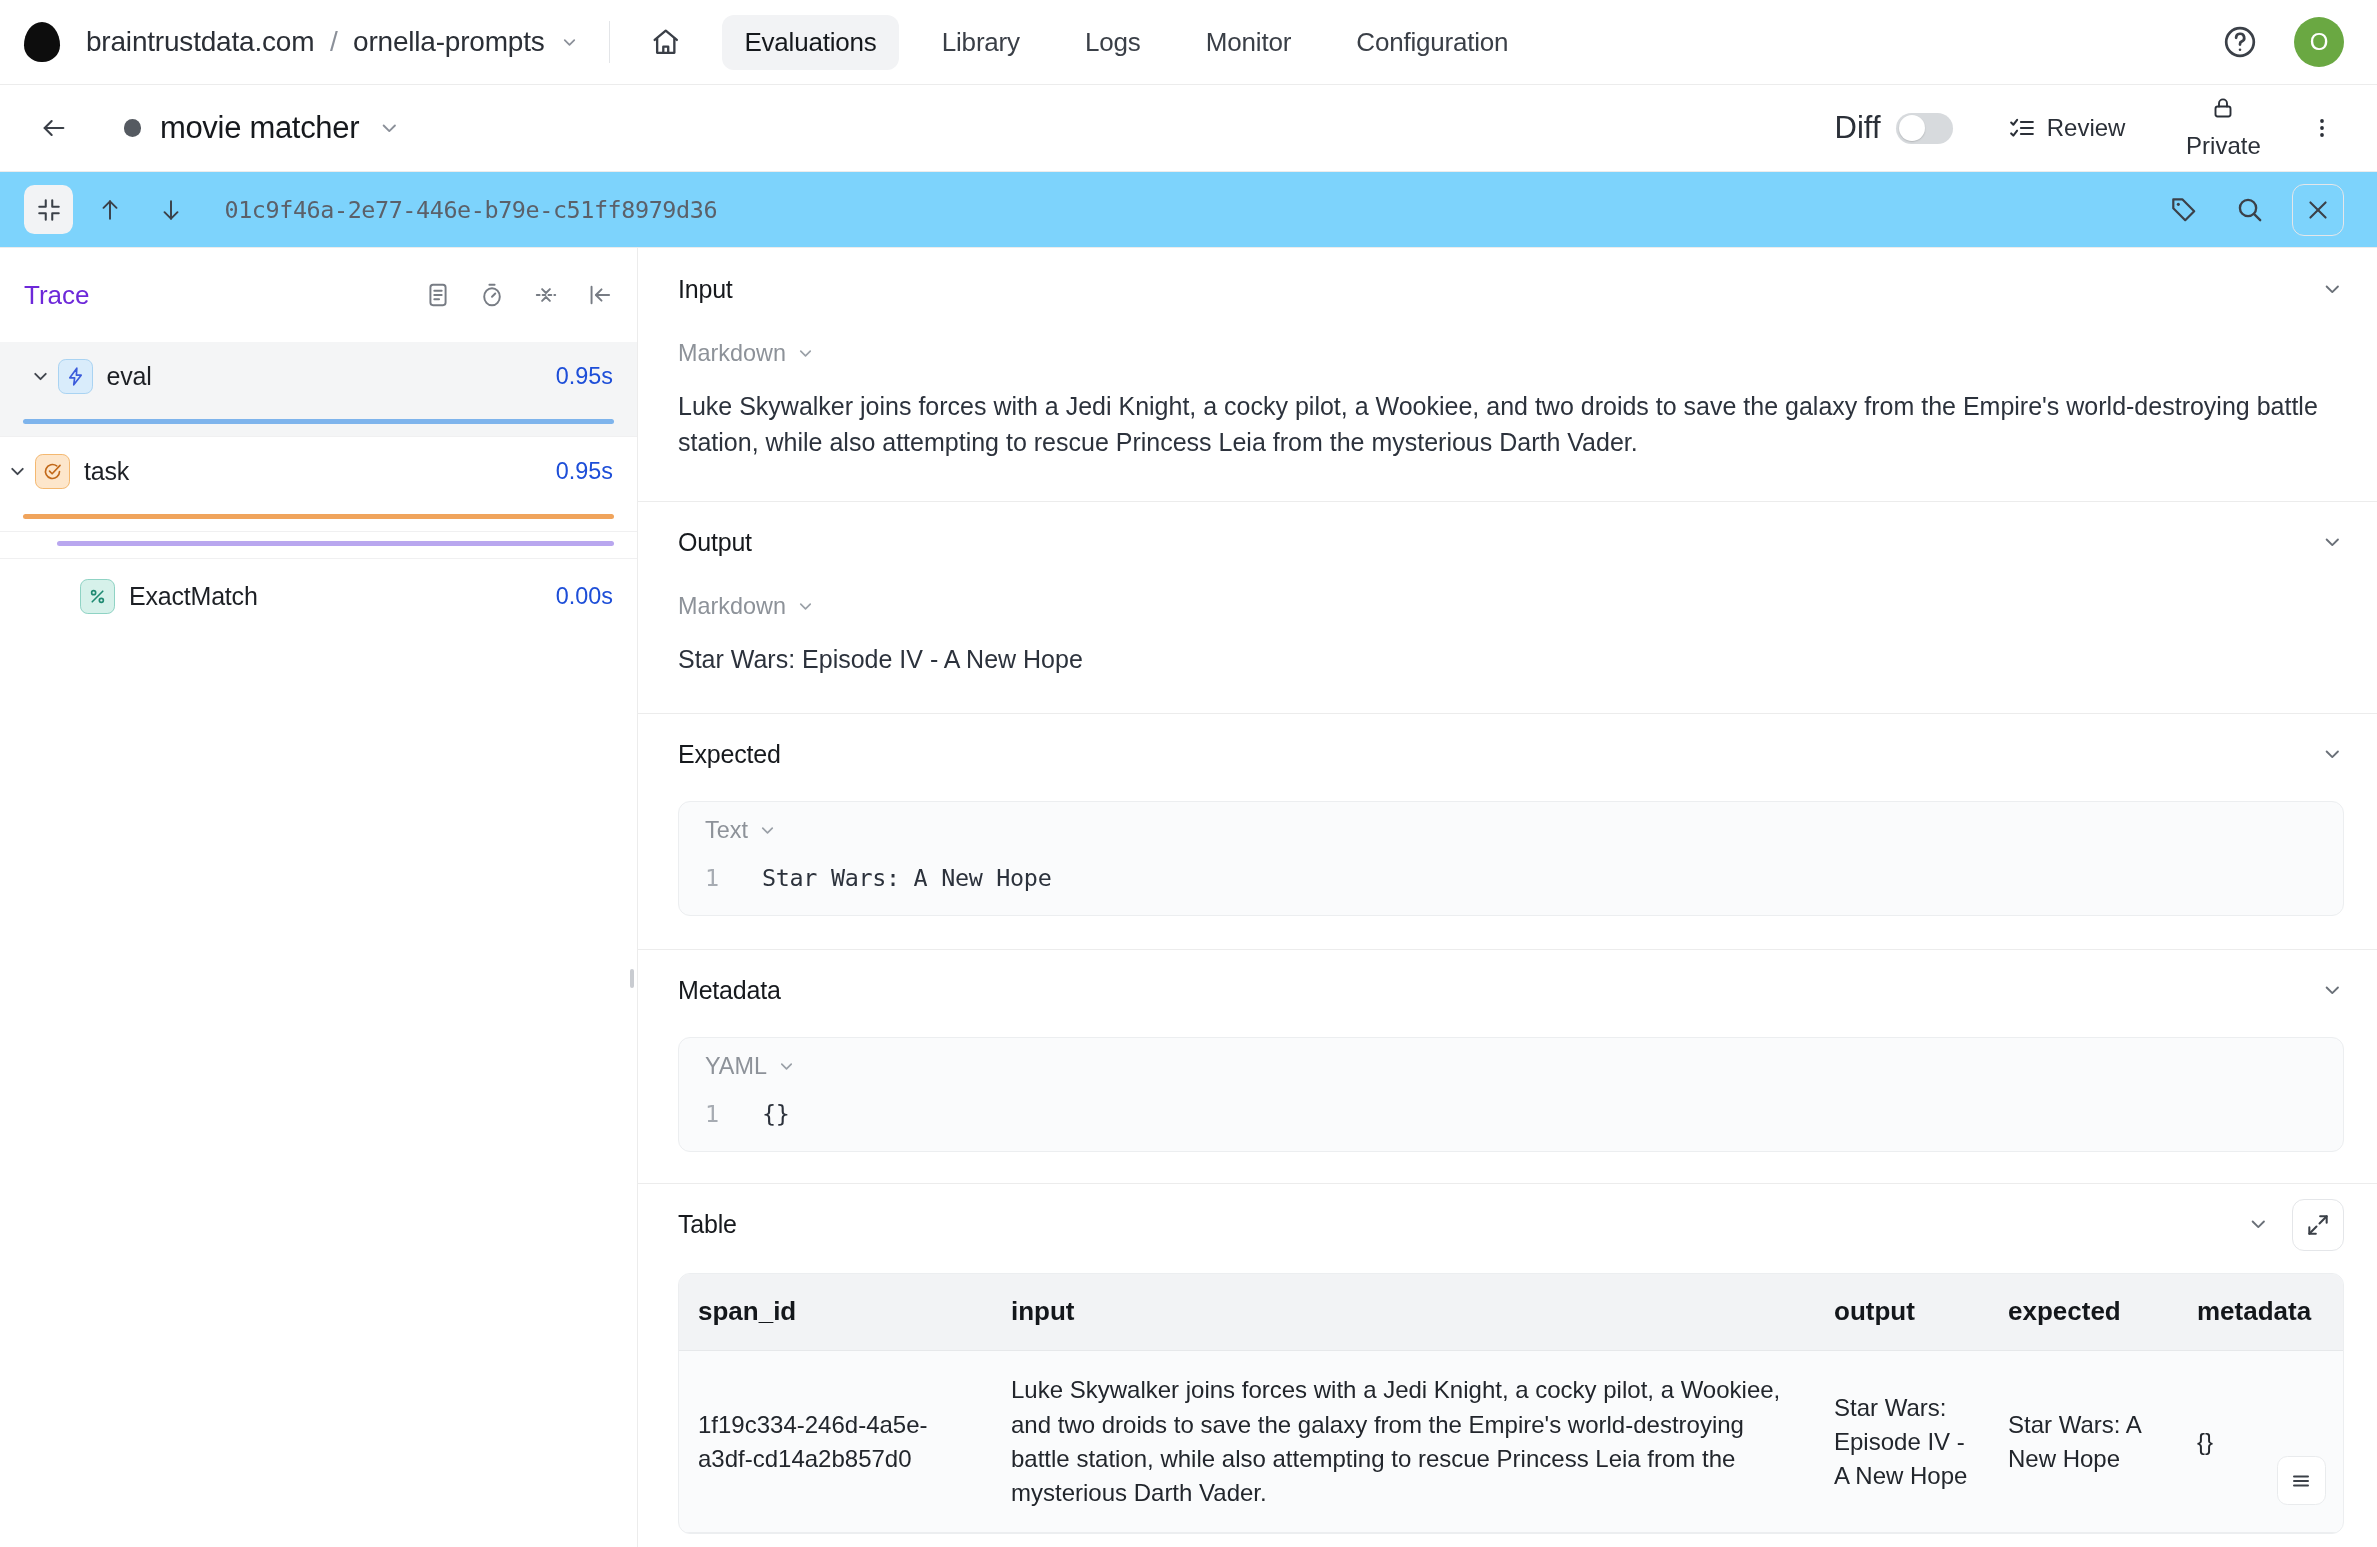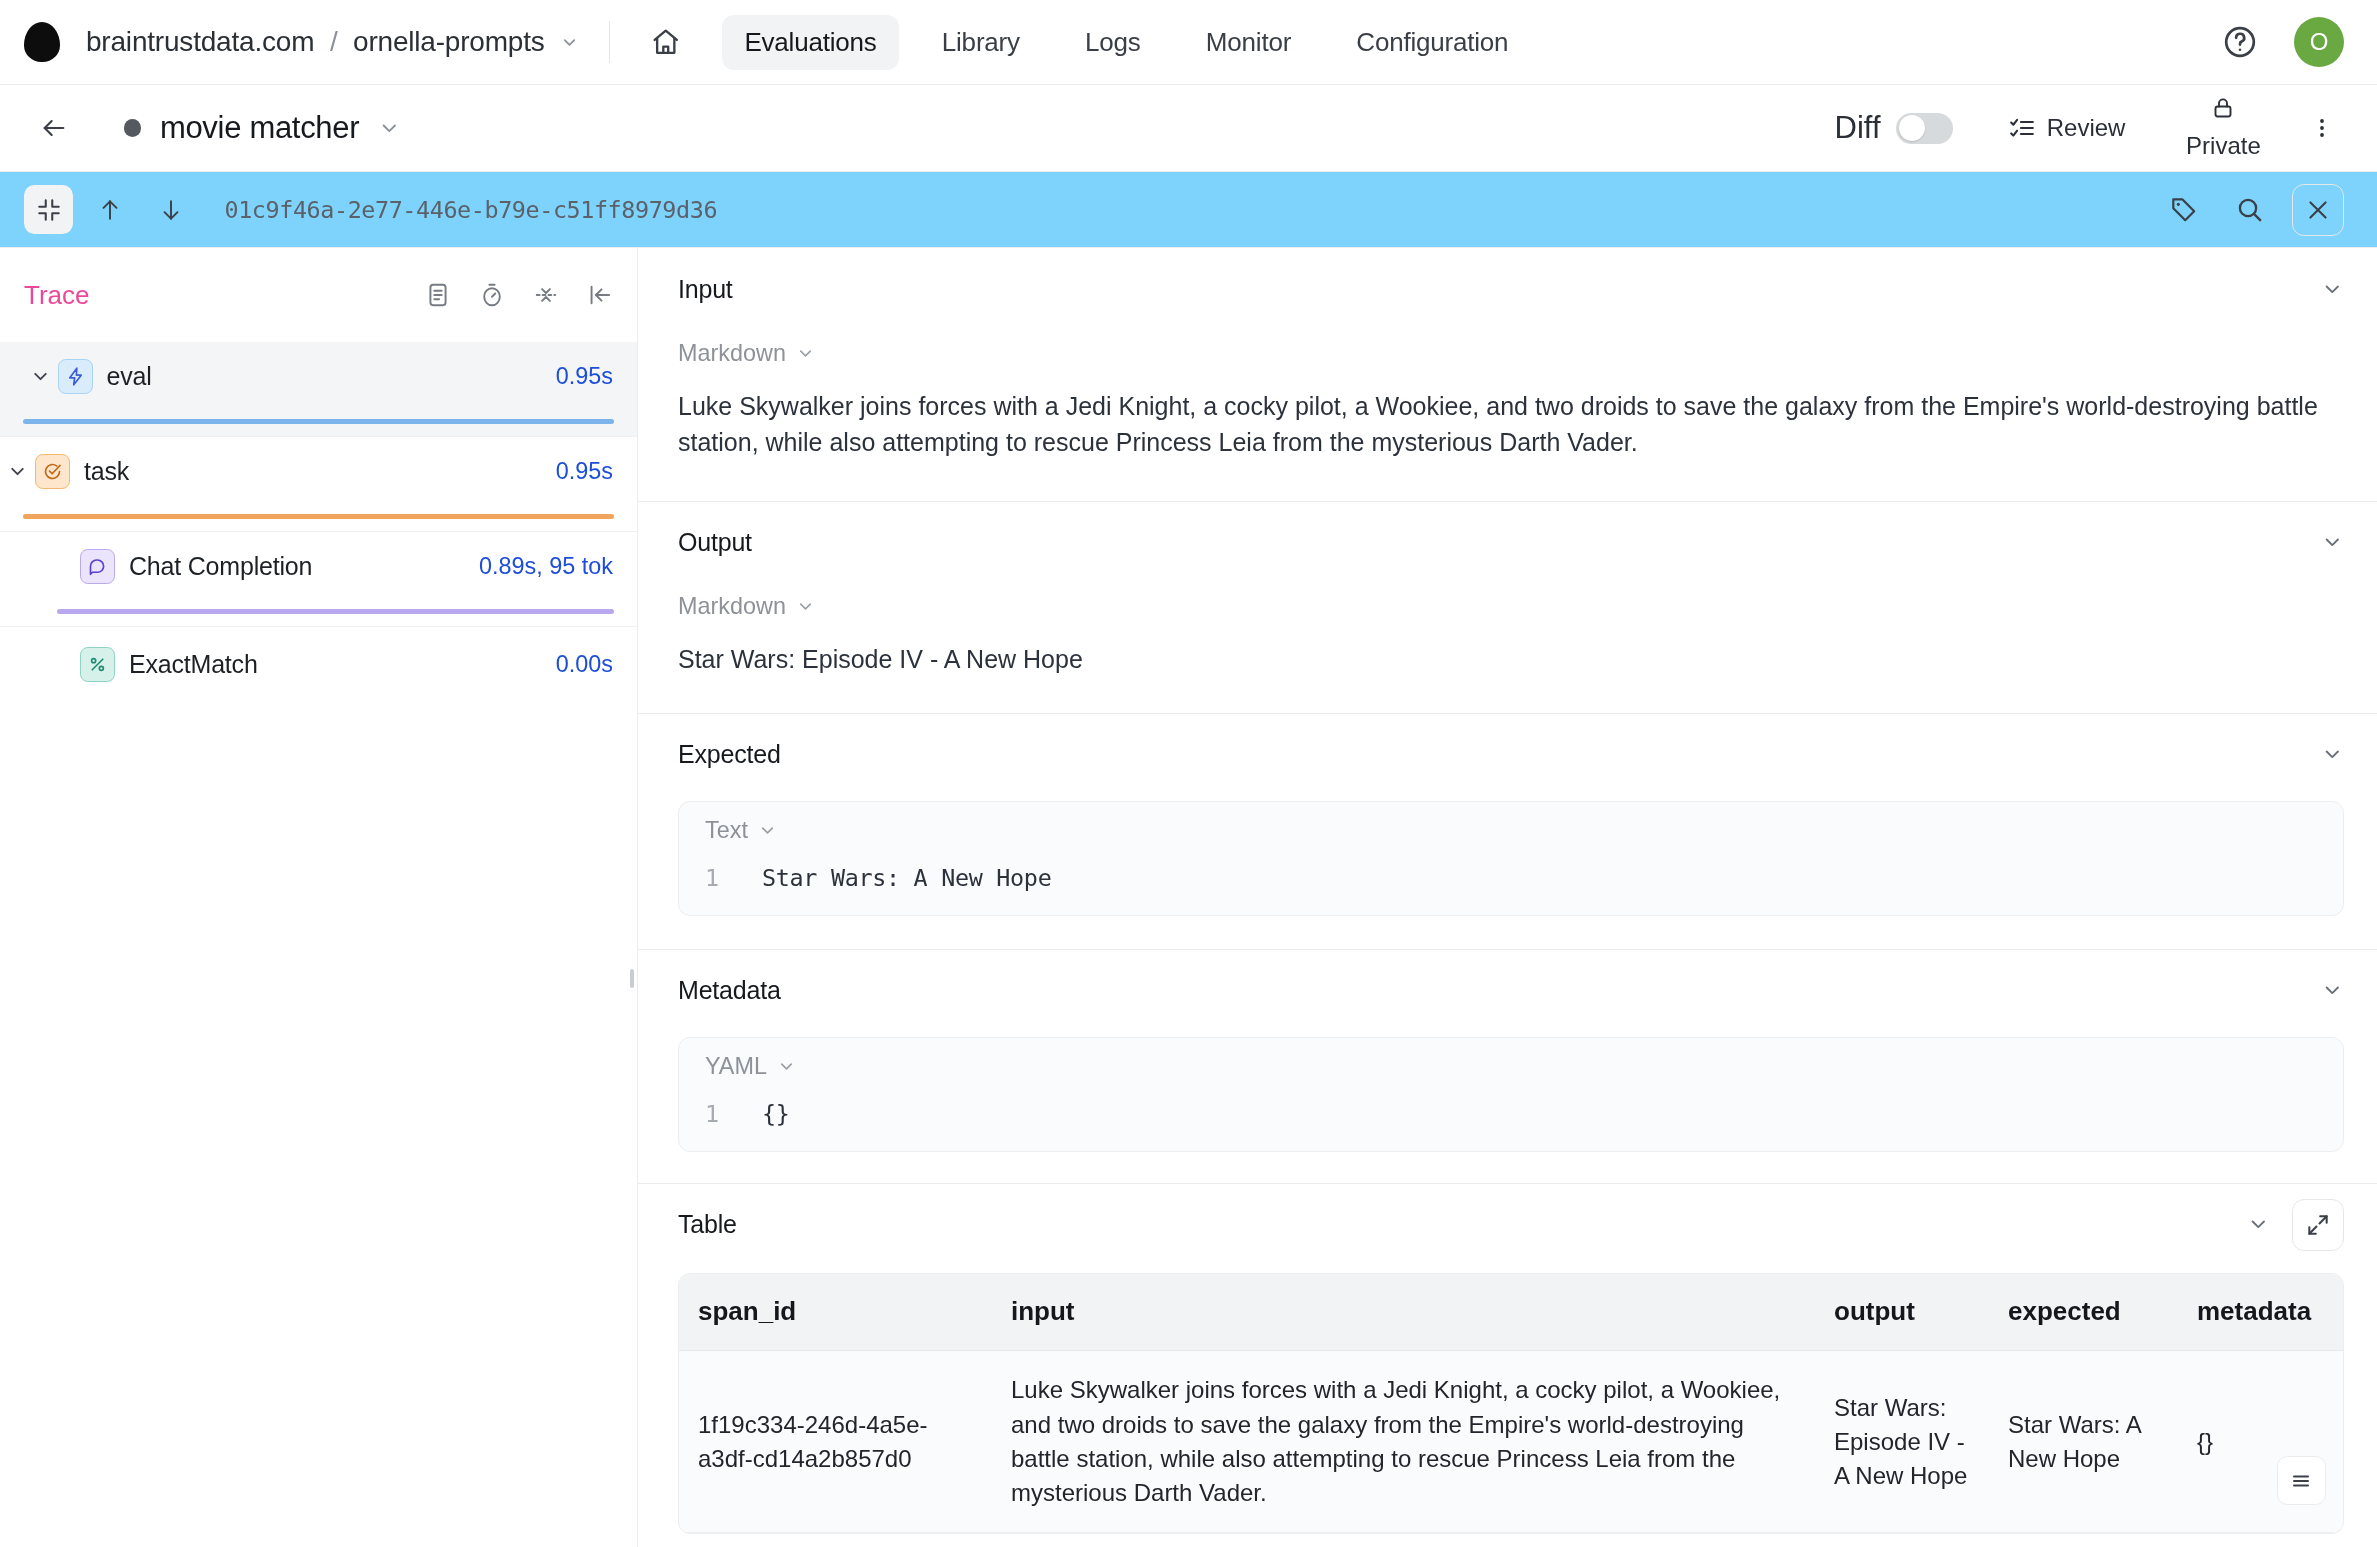--- a/index.html
+++ b/index.html
@@ -101,21 +101,21 @@
 
   
   .sidebar {
     width: 638px; flex: 0 0 638px; border-right: 0.9px solid #ececec;
     background: #fff; display: flex; flex-direction: column; position: relative;
   }
   .trace-head {
     height: 94px; flex: 0 0 94px; display: flex; align-items: center;
     padding: 0 24px 0 24px;
   }
-  .trace-title { font-size: 26px; color: #ec4899; text-align: right; }
+  .trace-title { font-size: 26px; color: #6d28d9; text-align: right; }
   .trace-icons { margin-left: auto; display: flex; align-items: center; gap: 28px; }
 
   .tree { display: flex; flex-direction: column; }
   .tnode { position: relative; border-bottom: 0.9px solid #f0f0f1; }
   .tnode.sel { background: #f4f5f6; }
   .trow { display: flex; align-items: center; height: 68px; padding-right: 24px; }
   .caret { width: 35px; display: flex; align-items: center; justify-content: center; flex: 0 0 35px; }
   .tbadge {
     width: 35px; height: 35px; border-radius: 7.8px; display: flex;
     align-items: center; justify-content: center; flex: 0 0 35px;
@@ -426,29 +426,20 @@
             </span>
             <span class="tlabel">task</span>
             <span class="tdur">0.95s</span>
           </div>
           <div class="tbar-wrap">
             <span class="tbar" style="background:#f0a45c;left:22.6px;right:22.6px;"></span>
           </div>
         </div>
 
         <div class="tnode">
-          <div class="trow" style="padding-left:80px;">
-            <span class="tbadge" style="background:#eae4fd;border:0.9px solid #bba9f0;">
-              <svg width="21" height="21" viewBox="0 0 24 24" fill="none" stroke="#5b3fd1" stroke-width="1.9" stroke-linecap="round" stroke-linejoin="round">
-                  <path d="M19 11.6c0 3.9-3.1 7-7 7H6.2l-2.2 2.3V11.6c0-3.9 3.1-7 7-7h1c3.9 0 7 3.1 7 7z"></path>
-                </svg>
-            </span>
-            <span class="tlabel">Chat Completion</span>
-            <span class="tdur">0.89s, 95 tok</span>
-          </div>
           <div class="tbar-wrap">
             <span class="tbar" style="background:#b9a7ef;left:57px;right:22.6px;"></span>
           </div>
         </div>
 
         <div class="tnode" style="border-bottom:none;">
           <div class="trow" style="padding-left:80px;height:75px;">
             <span class="tbadge" style="background:#d6f1ea;border:0.9px solid #8fd3c4;">
               <svg width="21" height="21" viewBox="0 0 24 24" fill="none" stroke="#1f8a72" stroke-width="1.9" stroke-linecap="round" stroke-linejoin="round">
                   <line x1="18" y1="6" x2="6" y2="18"></line>

